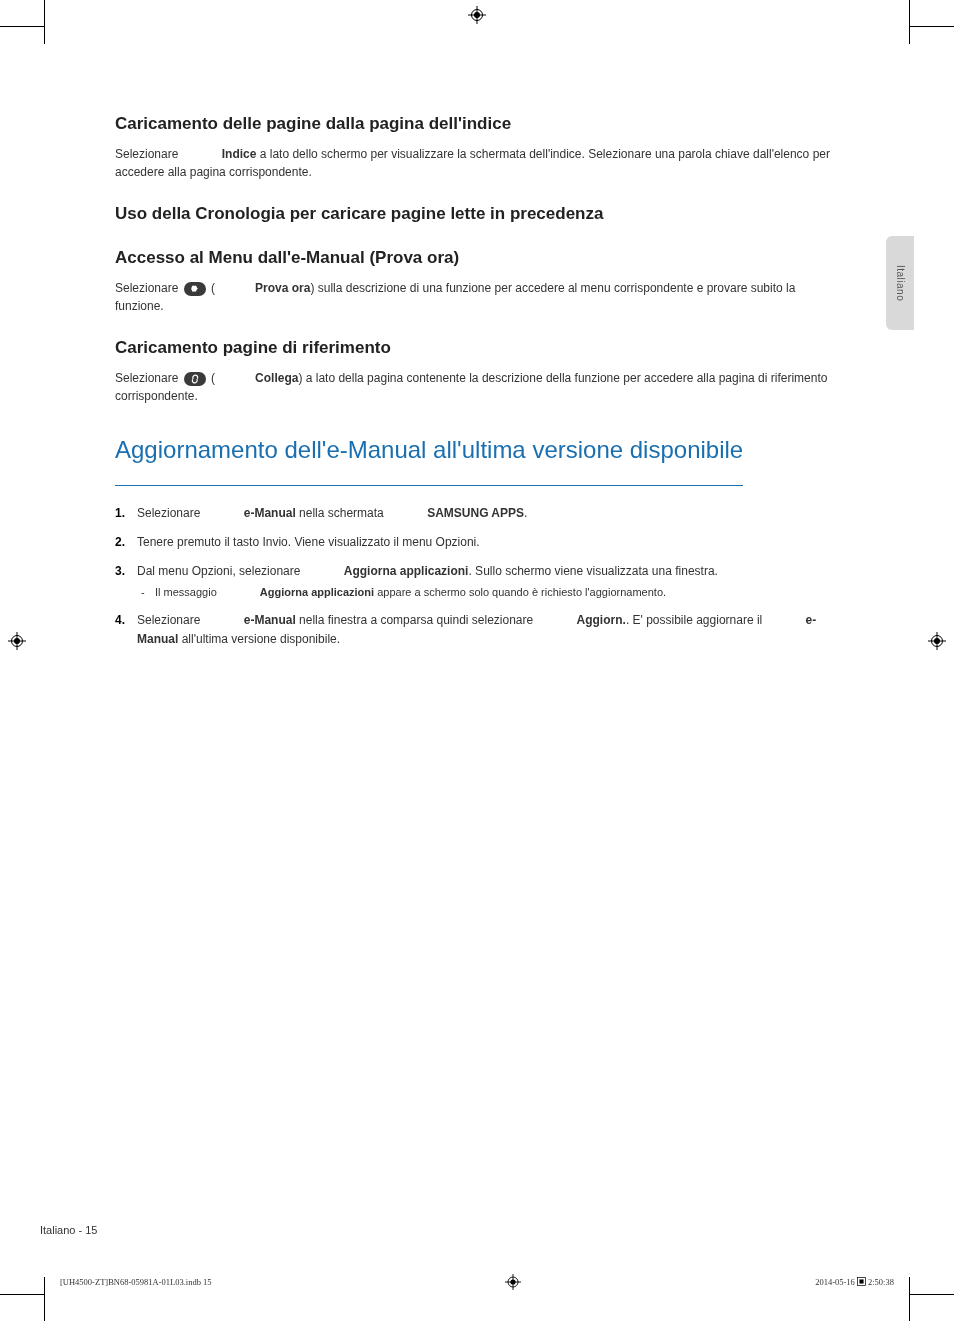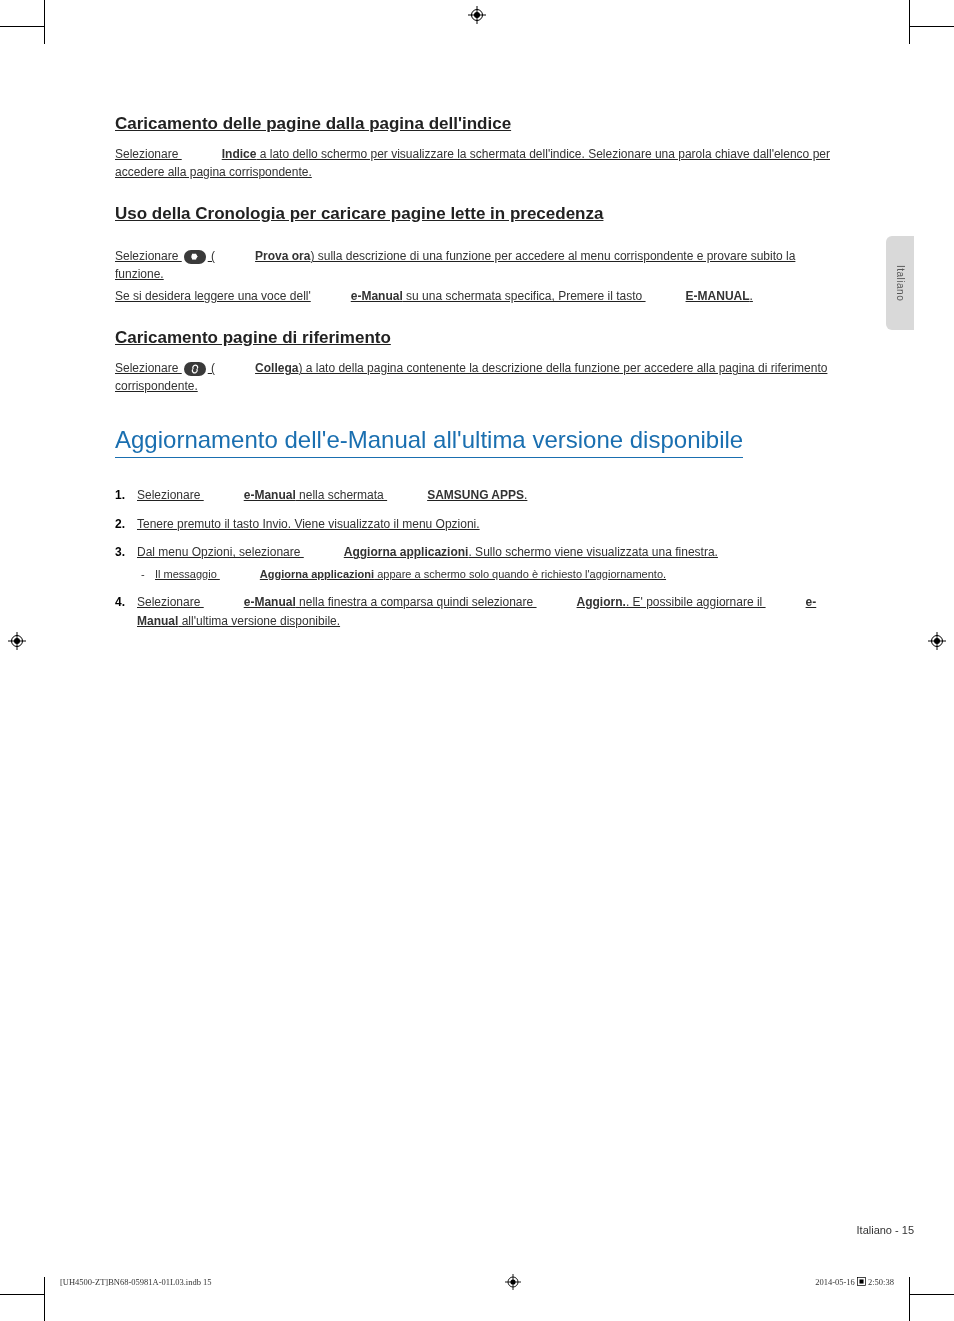--- a/index.html
+++ b/index.html
@@ -18,21 +18,20 @@
     left: 40px; top: 10px;
     width: 874px;
     height: 1286px;
   }
 
   .content {
     position: absolute;
     left: 75px;
     top: 103px;
     width: 730px;
-    text-decoration: underline;
   }
 
   .side-tab {
     position: absolute;
     right: 0;
     top: 226px;
     width: 28px;
     height: 94px;
     background: #d9d9d9;
     border-top-left-radius: 6px;
@@ -55,21 +54,21 @@
     margin-bottom: 10px;
     line-height: 1.3;
   }
 
   h2.main-heading {
     font-size: 24px;
     font-weight: 500;
     color: #1a6fb0;
     display: inline-block;
     border-bottom: 1.5px solid #1a6fb0;
-    padding-bottom: 2px;
+    padding-bottom: 20px;
     margin-bottom: 18px;
     line-height: 1.25;
   }
 
   p.body {
     font-size: 12px;
     line-height: 1.5;
     color: #333;
     margin-bottom: 4px;
   }
@@ -87,21 +86,20 @@
   .dash-item::before {
     content: "-";
     position: absolute;
     left: 6px;
     top: 0;
   }
 
   ol.steps {
     list-style: none;
     counter-reset: step;
-    margin-top: 10px;
   }
   ol.steps > li {
     counter-increment: step;
     font-size: 12px;
     line-height: 1.55;
     color: #333;
     position: relative;
     padding-left: 22px;
     margin-bottom: 10px;
   }
@@ -141,21 +139,21 @@
     vertical-align: -2px;
     margin: 0 2px;
   }
   .icon-pill svg { display: block; }
 
   .footer-page {
     position: absolute;
     bottom: 60px;
     left: 0;
     width: 100%;
-    text-align: right;
+    text-align: left;
     font-size: 11px;
     color: #333;
   }
 
   .footer-meta {
     position: absolute;
     bottom: 6px;
     left: 20px;
     right: 20px;
     display: flex;
@@ -225,37 +223,35 @@
       <p class="body">
         <span>Selezionare </span><span class="bold">Indice</span><span> a lato dello schermo per visualizzare la schermata dell'indice. Selezionare una parola chiave dall'elenco per accedere alla pagina corrispondente.</span>
       </p>
     </div>
 
     <div class="section">
       <h3 class="section-title">Uso della Cronologia per caricare pagine lette in precedenza</h3>
     </div>
 
     <div class="section">
+      <h3 class="section-title">Accesso al Menu dall'e-Manual (Prova ora)</h3>
       <p class="body">
         <span>Selezionare </span>
         <span class="icon-pill">
           <svg width="11" height="10" viewBox="0 0 12 12">
               <path d="M3 2 h5 v1.5 l2 2 -2 2 v1.5 h-5 z M4 4 h3 v3 h-3 z" fill="#fff"></path>
               <path d="M2 6 L5 3.5 v5 z" fill="#fff"></path>
               <path d="M9 4.5 L6.5 7 M6.5 4.5 L9 7" stroke="#fff" stroke-width="0" fill="none"></path>
               <g fill="#fff">
                 <rect x="3" y="3" width="5" height="5" rx="1" fill="none" stroke="#fff" stroke-width="1.2"></rect>
                 <path d="M5 8 L7.5 5.5 L7.5 4 L9.5 6 L7.5 8 L7.5 6.5 z" fill="#fff" transform="translate(-0.5,-2)"></path>
               </g>
             </svg>
         </span>
         (<span class="bold">Prova ora</span><span>) sulla descrizione di una funzione per accedere al menu corrispondente e provare subito la funzione.</span>
-      </p>
-      <p class="body">
-        <span>Se si desidera leggere una voce dell'</span><span class="bold">e-Manual</span><span> su una schermata specifica, Premere il tasto </span><span class="bold">E-MANUAL</span><span>.</span>
       </p>
     </div>
 
     <div class="section" style="margin-bottom:30px">
       <h3 class="section-title">Caricamento pagine di riferimento</h3>
       <p class="body">
         <span>Selezionare </span>
         <span class="icon-pill">
           <svg width="12" height="10" viewBox="0 0 14 10">
               <g stroke="#fff" stroke-width="1.4" fill="none">

